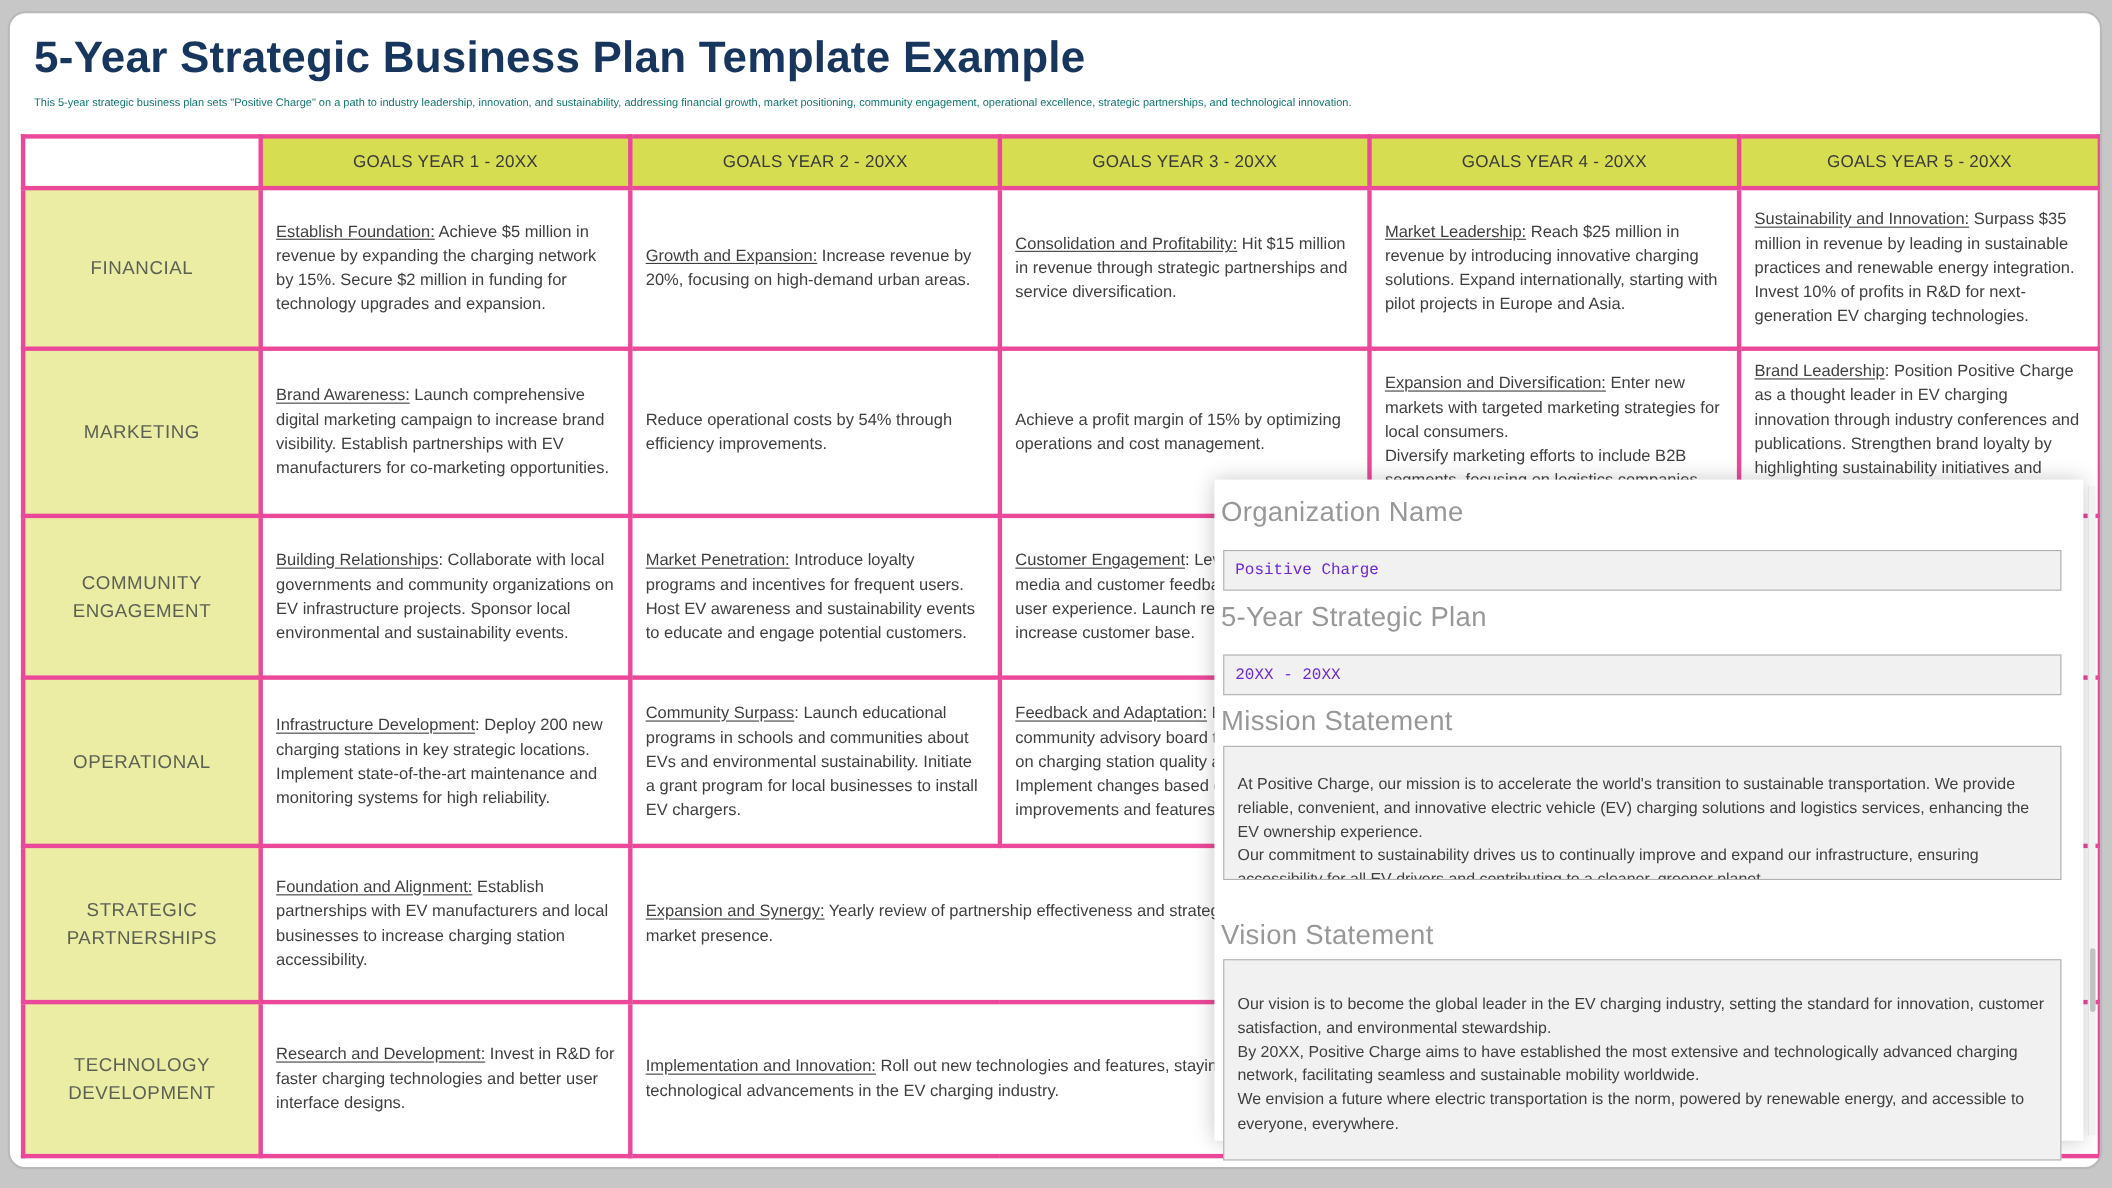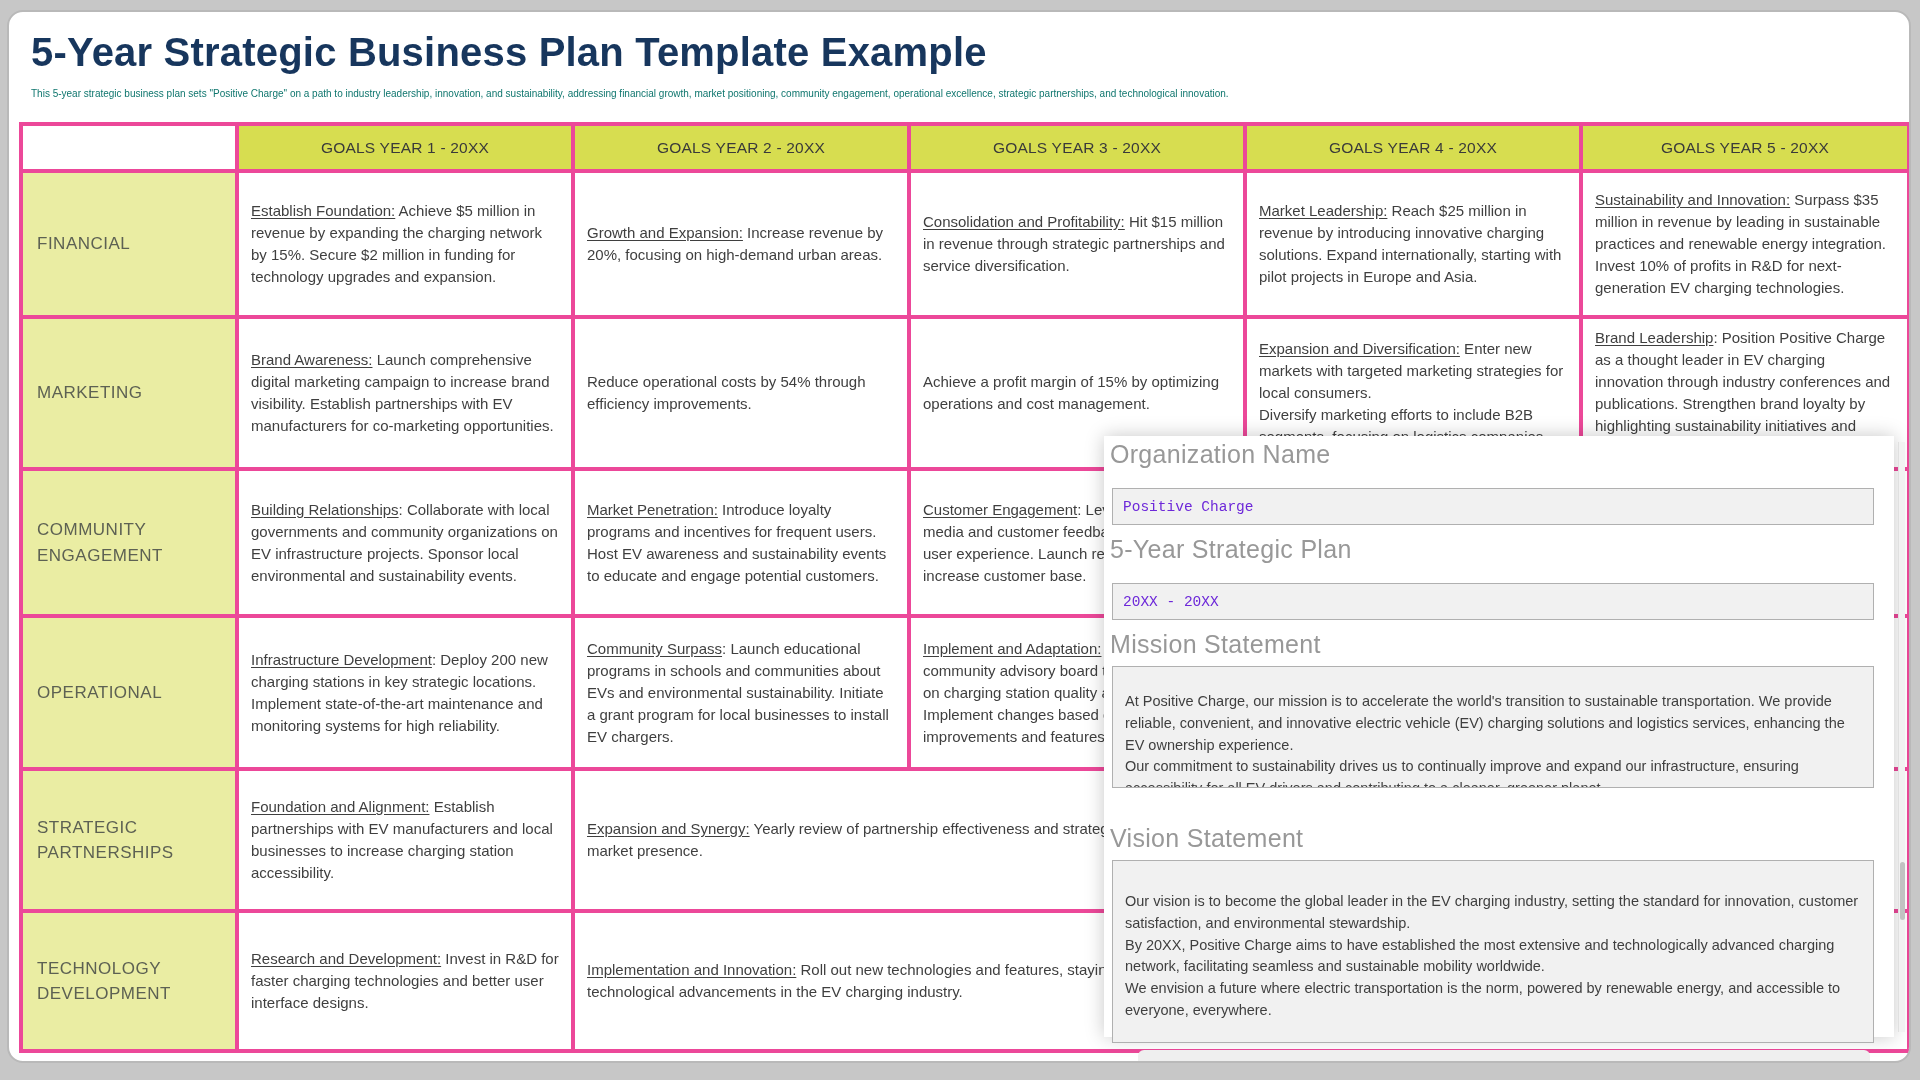--- a/index.html
+++ b/index.html
@@ -29,38 +29,38 @@
   }
   table.goals th, table.goals td { border:4px solid #ec4899; }
   th.corner { border:none; background:#fff; }
   thead tr { height:47px; }
   th.goal-h {
     background:#d7dd50; color:#3a3a3a; font-weight:normal; font-size:15.5px;
     text-align:center; letter-spacing:0.2px;
   }
   th.rlabel {
     background:#eaeda3; color:#5d6153; font-weight:normal; font-size:17px;
-    text-align:left; letter-spacing:0.5px; line-height:1.5; padding:0 14px;
+    text-align:center; letter-spacing:0.5px; line-height:1.5; padding:0 14px;
   }
   td.cell {
     background:#fff; color:#3f3f3f; font-size:15px; line-height:1.47;
     padding:8px 12px; vertical-align:middle; text-align:left;
   }
   td.cell .u { text-decoration:underline; text-underline-offset:2px; }
   tbody tr:nth-child(1){height:146px}
   tbody tr:nth-child(2){height:142px}
   tbody tr:nth-child(3){height:147px}
   tbody tr:nth-child(4){height:153px}
   tbody tr:nth-child(5){height:142px}
   tbody tr:nth-child(6){height:140px}
 
   .panel {
     position:absolute; left:1095px; top:424px; width:790px; height:601px;
     background:#ffffff; box-shadow:0 0 18px rgba(0,0,0,0.22);
-    padding:2px 12px 0 6px; z-index:5;
+    padding:14px 12px 0 6px; z-index:5;
   }
   .flabel {
     font-size:25px; color:#989898; letter-spacing:0.3px; height:32px;
     margin-top:10px; font-weight:normal;
   }
   .flabel.first { margin-top:2px; }
   .finput {
     display:block; width:calc(100% - 10px); height:37px; margin-top:16px; margin-left:2px;
     background:#f1f1f1; border:1px solid #b0b0b0; font-family:Liberation Mono, monospace;
     font-size:14.5px; color:#6d28d9; padding:0 10px; outline:none;
@@ -171,21 +171,21 @@
         </tr>
         <tr>
           <th class="rlabel">OPERATIONAL</th>
           <td class="cell">
             <div><span class="u">Infrastructure Development</span>: Deploy 200 new charging stations in key strategic locations. Implement state-of-the-art maintenance and monitoring systems for high reliability.</div>
           </td>
           <td class="cell">
             <div><span class="u">Community Surpass</span>: Launch educational programs in schools and communities about EVs and environmental sustainability. Initiate a grant program for local businesses to install EV chargers.</div>
           </td>
           <td class="cell">
-            <div><span class="u">Implement and Adaptation:</span> Establish a community advisory board to gather feedback on charging station quality and services. Implement changes based on suggested improvements and features.</div>
+            <div><span class="u">Feedback and Adaptation:</span> Establish a community advisory board to gather feedback on charging station quality and services. Implement changes based on suggested improvements and features.</div>
           </td>
           <td class="cell">
             <div></div>
           </td>
           <td class="cell">
             <div></div>
           </td>
         </tr>
         <tr>
           <th class="rlabel">STRATEGIC PARTNERSHIPS</th>

